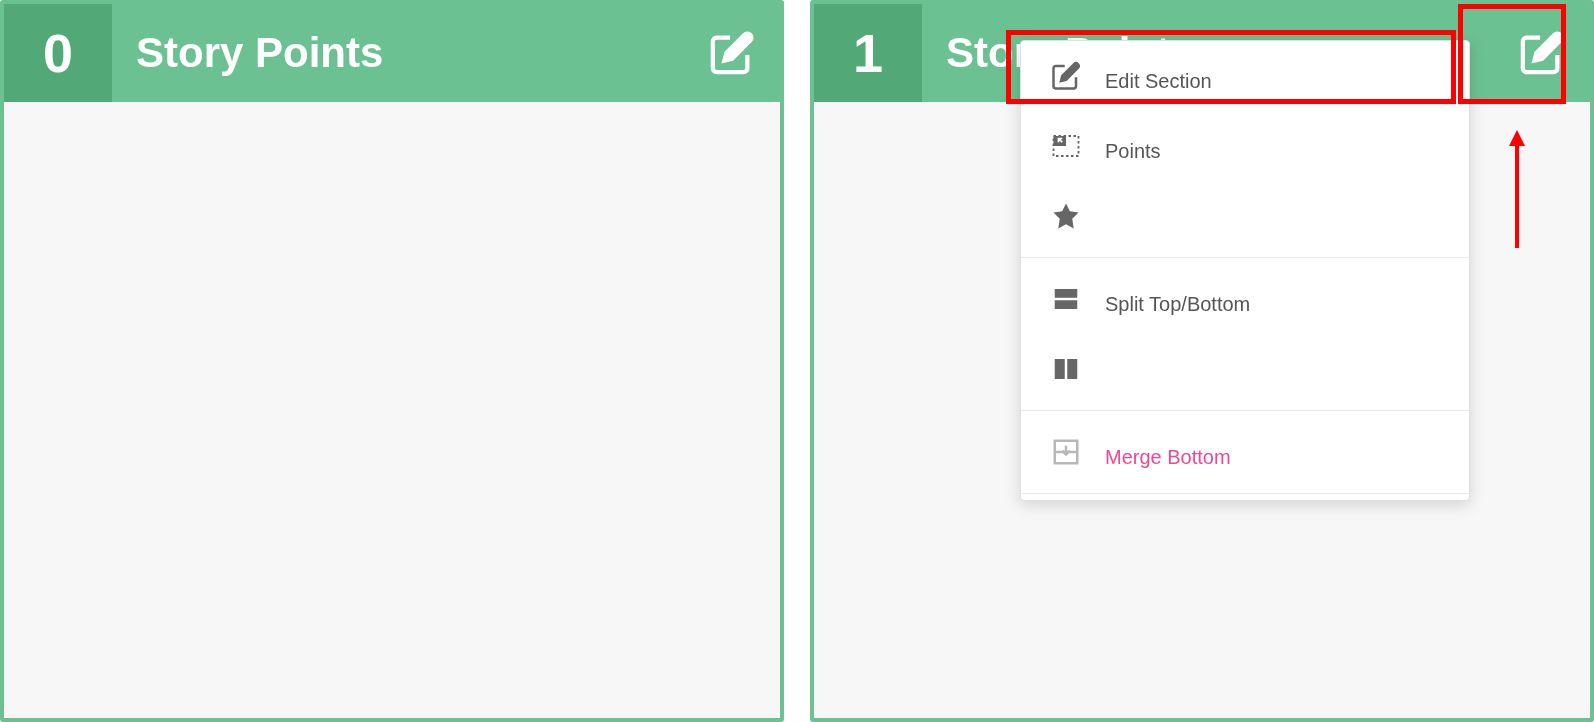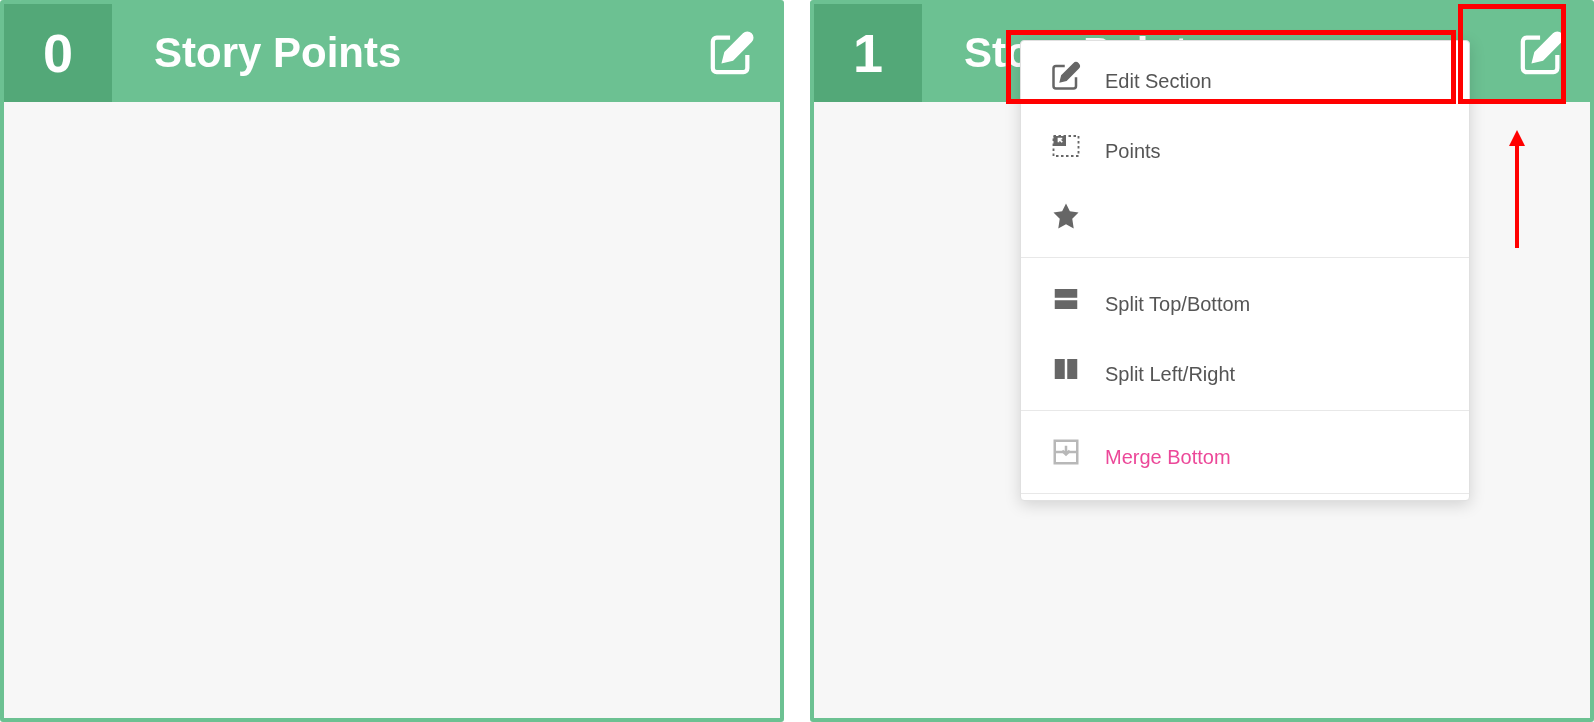--- a/index.html
+++ b/index.html
@@ -46,21 +46,21 @@
       width: 108px;
       height: 100%;
       display: flex;
       align-items: center;
       justify-content: center;
     }
     .panel-title {
       color: #ffffff;
       font-size: 42px;
       font-weight: 700;
-      padding-left: 42px;
+      padding-left: 24px;
       flex: 1;
       white-space: nowrap;
       overflow: hidden;
     }
     .edit-btn {
       width: 60px;
       height: 60px;
       margin-right: 18px;
       display: flex;
       align-items: center;
@@ -210,21 +210,20 @@
         <span>Split Top/Bottom</span>
       </div>
 
       <div class="dropdown-item">
         <span class="menu-icon">
           <svg width="30" height="30" viewBox="0 0 24 24" fill="#666">
             <rect x="3" y="4" width="8" height="16"></rect>
             <rect x="13" y="4" width="8" height="16"></rect>
           </svg>
         </span>
-        <span>Split Left/Right</span>
       </div>
 
       <div class="dropdown-divider"></div>
 
       <div class="dropdown-item disabled">
         <span class="menu-icon">
           <svg width="30" height="30" viewBox="0 0 24 24" fill="none" stroke="#b8b8b8" stroke-width="2">
             <rect x="3" y="3" width="18" height="18"></rect>
             <line x1="3" y1="12" x2="21" y2="12"></line>
             <path d="M12 7 v7 M9 11 l3 3 l3 -3"></path>

